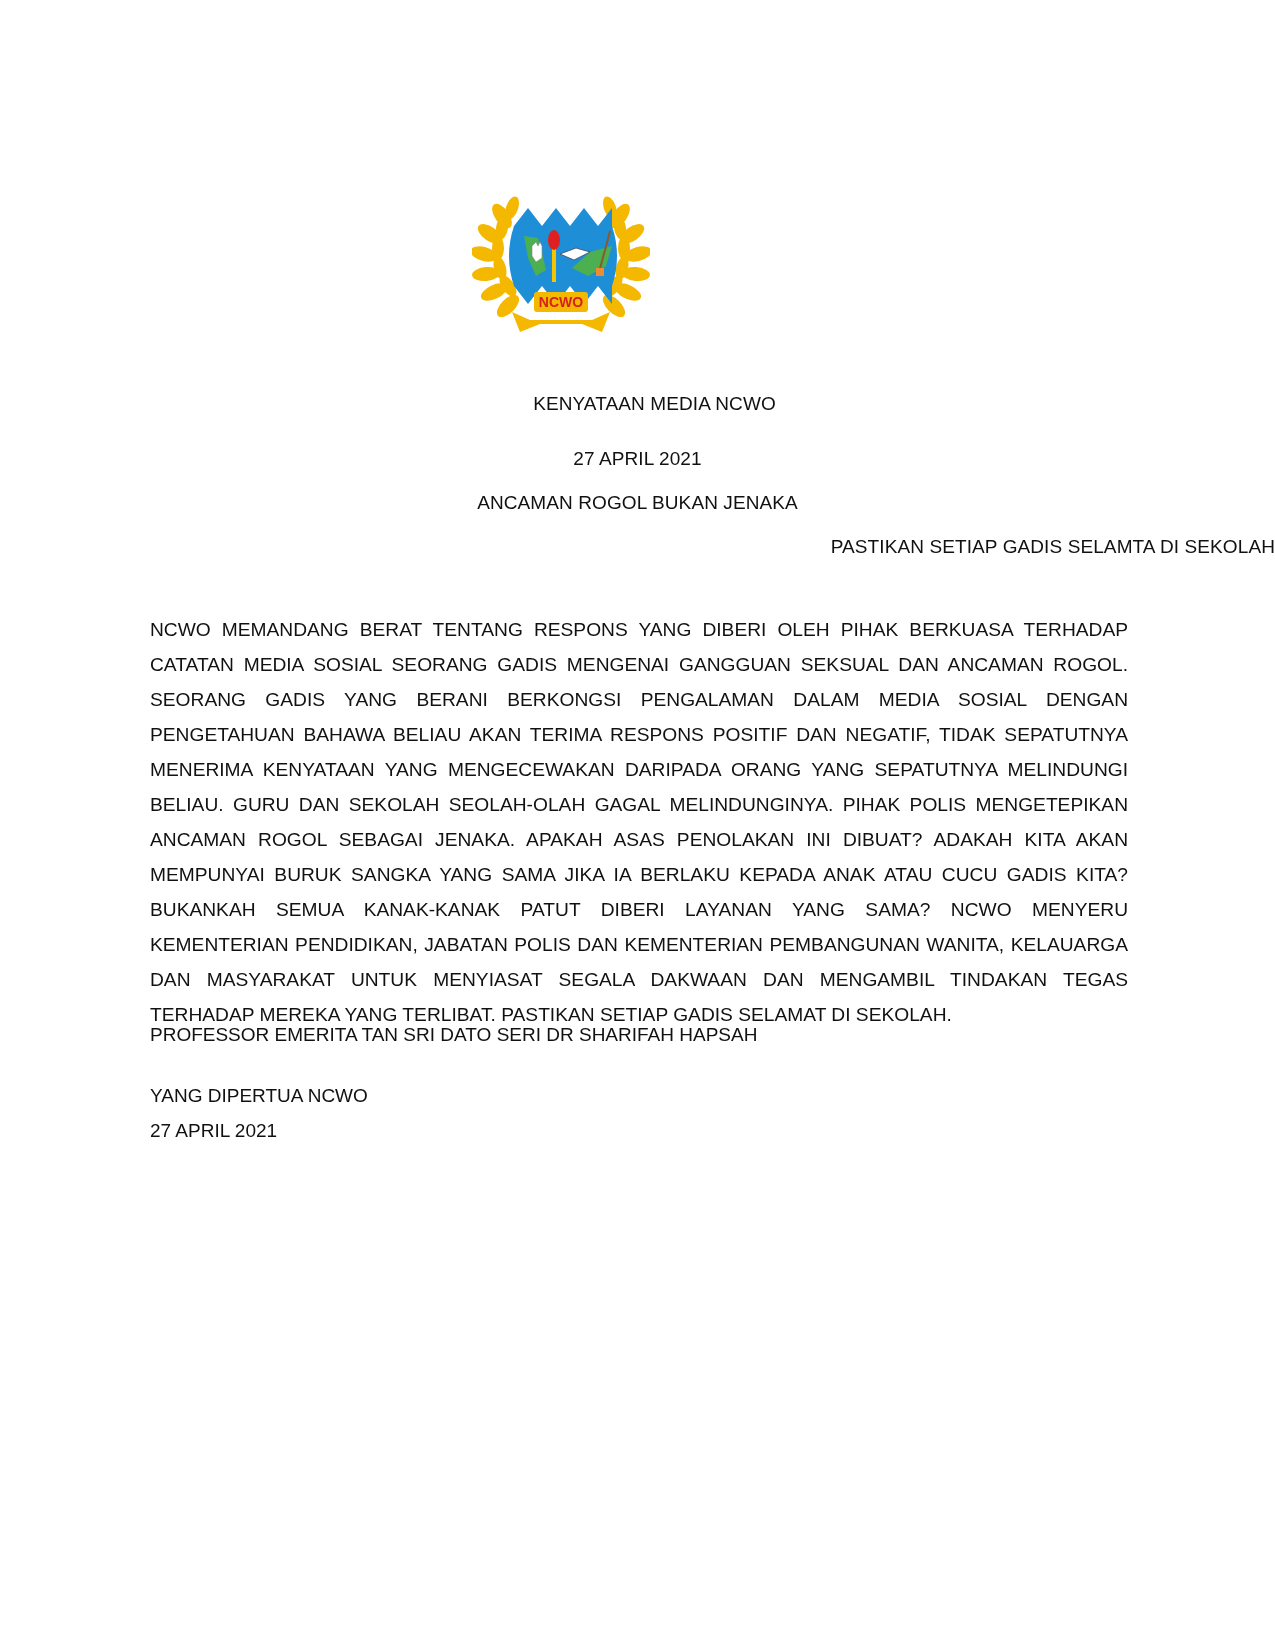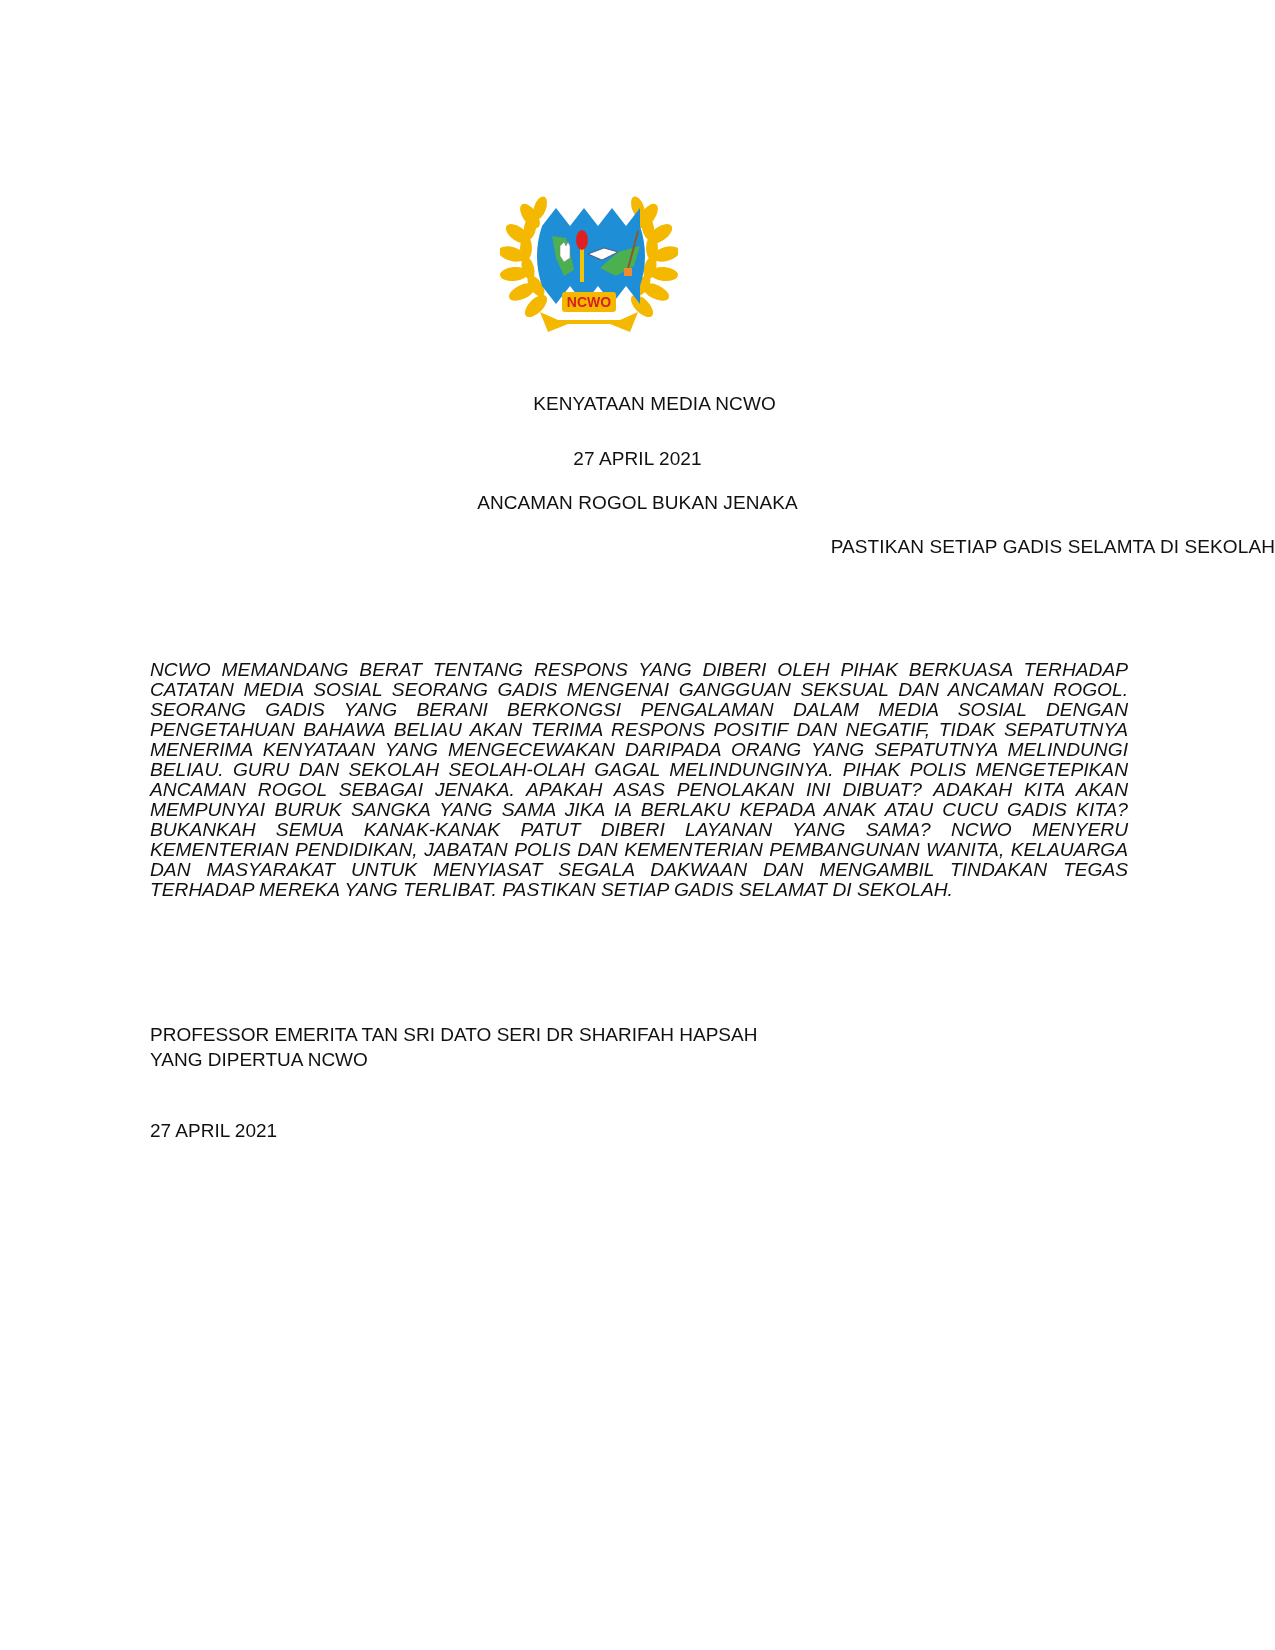--- a/index.html
+++ b/index.html
@@ -1,29 +1,29 @@
 <!DOCTYPE html>
 <html><head>
 <meta charset="utf-8">
 <style>
   html, body { margin: 0; padding: 0; background: #ffffff; }
   body { width: 1275px; height: 1650px; position: relative; overflow: hidden;
          font-family: "Liberation Sans", "DejaVu Sans", sans-serif; color: #111; }
-  .logo { position: absolute; left: 500px; top: 186px; width: 178px; height: 150px; }
+  .logo { position: absolute; left: 472px; top: 186px; width: 178px; height: 150px; }
   .heading { position: absolute; left: 0; width: 1275px; text-align: center;
              font-size: 19px; letter-spacing: 0.1px; }
   .h1 { top: 393px; padding-left: 17px; }
   .h2 { top: 448px; }
   .h3 { top: 492px; text-align: center; }
   .h4 { top: 536px; text-align: right; }
-  .body-text { position: absolute; left: 150px; top: 660px; width: 978px;
-               font-size: 19.2px; line-height: 20px; text-align: justify; font-style: italic; }
+  .body-text { position: absolute; left: 150px; top: 612px; width: 978px;
+               font-size: 19.2px; line-height: 35px; text-align: justify; }
   .sig { position: absolute; left: 150px; font-size: 19px; }
   .s1 { top: 1024px; }
-  .s2 { top: 1049px; }
+  .s2 { top: 1085px; }
   .s3 { top: 1120px; }
 </style>
 </head>
 <body>
 
 <div class="logo">
   <svg width="178" height="150" viewBox="0 0 178 150">
 
     <g fill="#f5b800">
       <ellipse cx="30" cy="30" rx="7" ry="14" transform="rotate(-35 30 30)"></ellipse>

